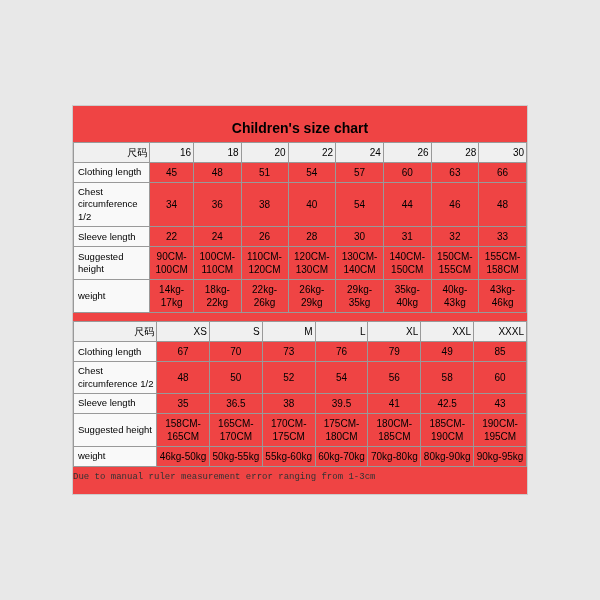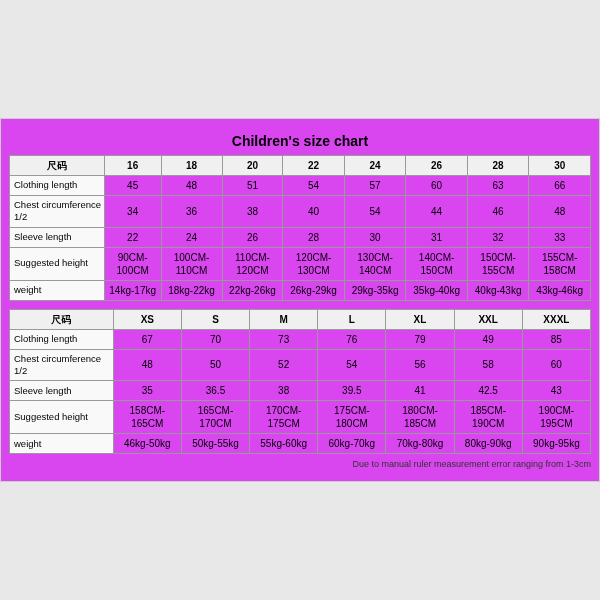--- a/index.html
+++ b/index.html
@@ -6,62 +6,64 @@
     body {
       background: #e8e8e8;
       display: flex;
       justify-content: center;
       align-items: center;
       width: 600px;
       height: 600px;
       font-family: Arial, sans-serif;
     }
     .chart-container {
-      background: #d946ef;
+      background: #ef4444;
       border: 1px solid #ccc;
-      padding: 10px 8px;
-      width: 600px;
+      padding: 10px 0;
+      width: 456px;
     }
     .section-title {
       text-align: center;
       font-size: 14px;
       font-weight: bold;
       padding: 4px 0 6px 0;
     }
     table {
       width: 100%;
       border-collapse: collapse;
       font-size: 10px;
     }
     th, td {
       border: 1px solid #999;
       text-align: center;
       padding: 3px 2px;
       line-height: 1.3;
     }
     th {
       background: #f0f0f0;
-      font-weight: bold;
+      font-weight: normal;
+      text-align: right;
     }
     .row-header {
       text-align: left;
       padding-left: 4px;
       font-weight: normal;
       background: #f9f9f9;
       font-size: 9.5px;
       margin-left: 15px;
     }
     .spacer {
       height: 8px;
     }
     .footnote {
-      text-align: right;
+      text-align: left;
       font-size: 9px;
       padding: 5px 0 2px 0;
       color: #333;
+      font-family: Liberation Mono, monospace;
     }
   </style>
 </head>
 <body>
 
 <div class="chart-container">
 
   <div class="section-title">Children's size chart</div>
   <table>
     <thead>

